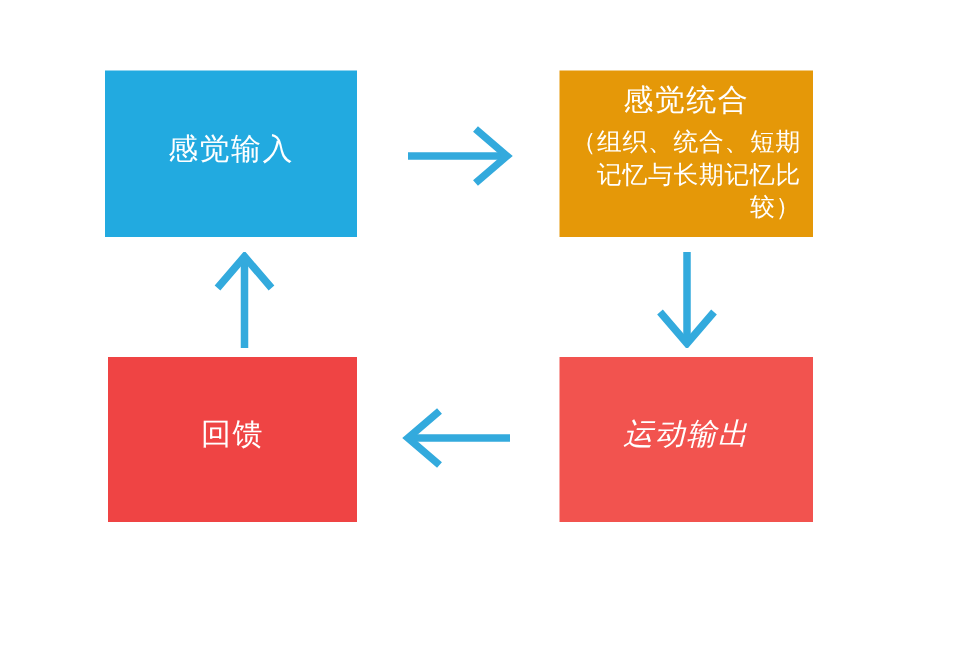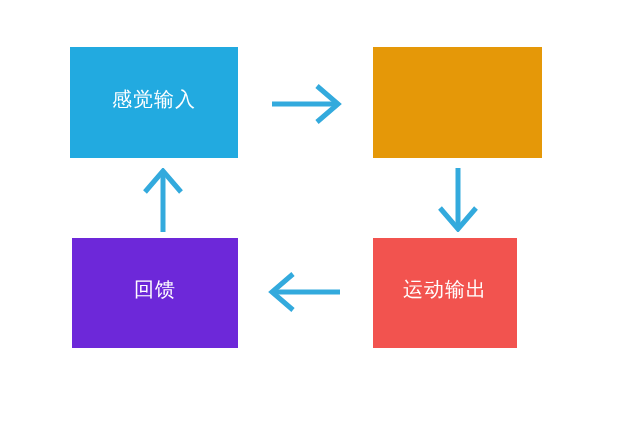--- a/index.html
+++ b/index.html
@@ -45,46 +45,49 @@
   
   #box-sensory-input {
     left: 70px;  top: 47px;  width: 168px; height: 111px;
     background: #22aae0;
   }
   #box-sensory-integration {
     left: 373px; top: 47px;  width: 169px; height: 111px;
     background: #e59808;
   }
   #box-motor-output {
-    left: 373px; top: 238px; width: 144px; height: 110px;
+    left: 373px; top: 238px; width: 169px; height: 110px;
     background: #f2534f;
+    font-style: italic;
   }
   #box-feedback {
     left: 72px;  top: 238px; width: 166px; height: 110px;
-    background: #6d28d9;
+    background: #ef4444;
     gap: 28px;
   }
   .arrow {
     position: absolute;
   }
   #arrow-top    { left: 270px; top: 80px;  width: 72px; height: 48px; }
   #arrow-right  { left: 428px; top: 166px; width: 60px; height: 66px; }
   #arrow-bottom { left: 266px; top: 268px; width: 76px; height: 48px; }
   #arrow-left   { left: 134px; top: 168px; width: 58px; height: 66px; }
 </style>
 </head>
 <body>
 
 <div id="diagram">
 
   <div class="box" id="box-sensory-input">
     <div class="box-title">感觉输入</div>
   </div>
 
   <div class="box" id="box-sensory-integration">
+    <div class="box-title">感觉统合</div>
+    <div class="box-sub">（组织、统合、短期记忆与长期记忆比较）</div>
   </div>
 
   <div class="box" id="box-motor-output">
     <div class="box-title">运动输出</div>
   </div>
 
   <div class="box" id="box-feedback">
     <div class="box-title">回馈</div>
   </div>
 

